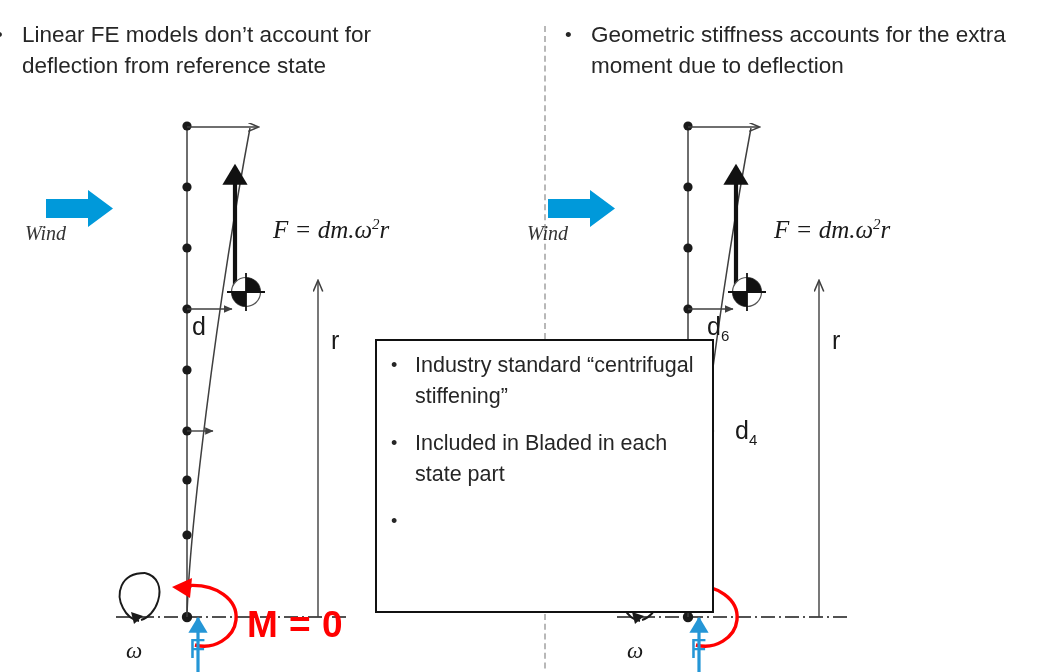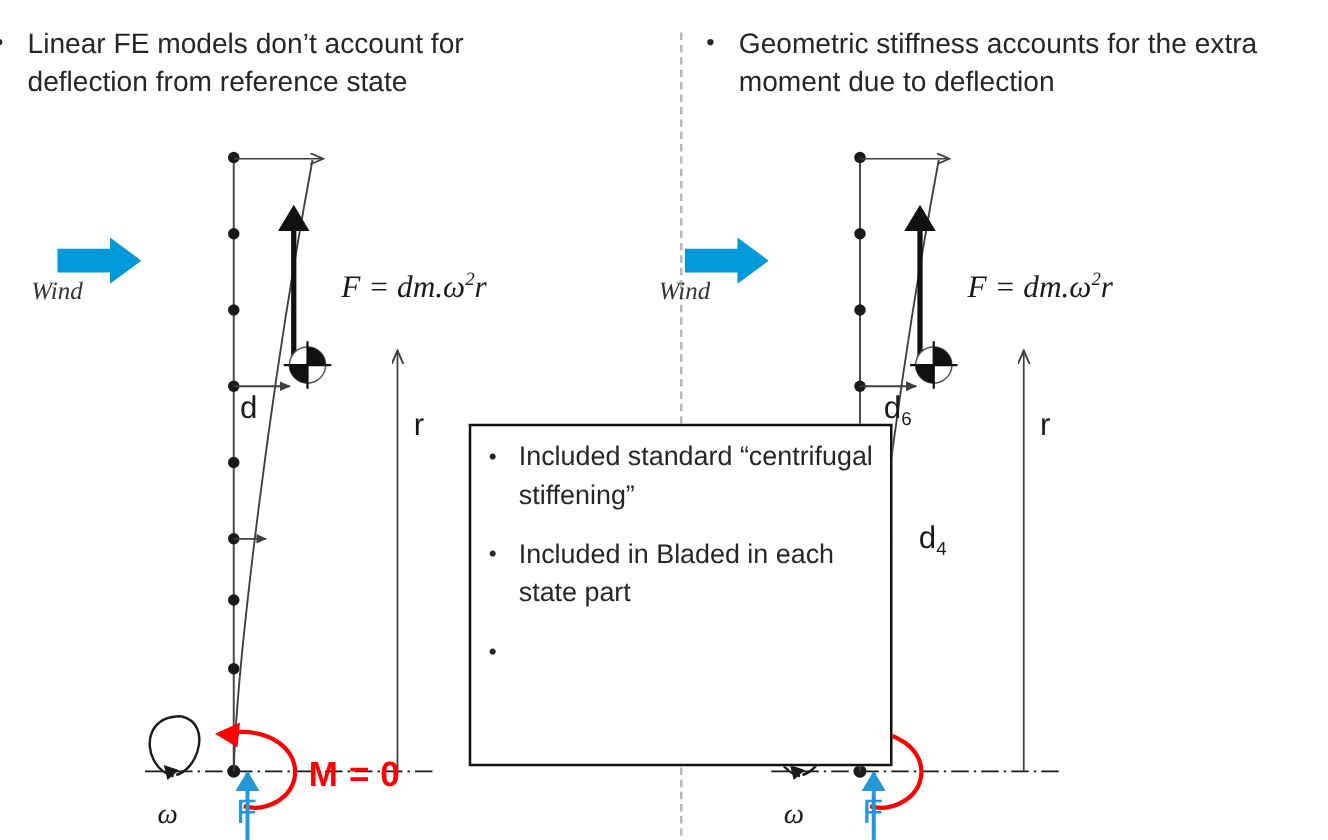--- a/index.html
+++ b/index.html
@@ -46,21 +46,21 @@
   .lbl-wind{font-family:"Liberation Serif",serif;font-style:italic;
       font-size:20px;color:#333;}
   .lbl-formula{font-family:"Liberation Serif",serif;font-style:italic;
       font-size:25px;color:#1a1a1a;}
   .lbl-formula sup{font-size:15px;font-style:italic;}
   .lbl-d{font-size:25px;color:#1a1a1a;font-family:"Liberation Sans",sans-serif;}
   .lbl-d sub{font-size:15px;}
   .lbl-r{font-size:25px;color:#1a1a1a;}
   .lbl-omega{font-family:"Liberation Serif",serif;font-style:italic;
       font-size:23px;color:#1a1a1a;}
-  .lbl-M{font-size:28px;font-weight:bold;color:#ff0000;letter-spacing:.5px;}
+  .lbl-M{font-size:37px;font-weight:bold;color:#ff0000;letter-spacing:.5px;}
   .lbl-F{font-size:27px;color:#2596d6;font-weight:normal;}
 </style>
 </head>
 <body>
 
 <div class="slide">
 
   <div class="topbullet" id="bullet-left">
     <span class="bdot">•</span>
     <span class="btext">Linear FE models don’t account for deflection from reference state</span>
@@ -265,21 +265,21 @@
     <div class="lbl lbl-omega" style="left:96px;top:622px;">ω</div>
 
 
     <div class="lbl lbl-F" style="left:159px;top:618px;">F</div>
   </div>
 
   <div id="center-box">
     <ul>
       <li>
         <span class="cdot">•</span>
-        <span class="ctext">Included standard “centrifugal stiffening”</span>
+        <span class="ctext">Industry standard “centrifugal stiffening”</span>
       </li>
       <li>
         <span class="cdot">•</span>
         <span class="ctext">Included in Bladed in each state part</span>
       </li>
       <li>
         <span class="cdot">•</span>
       </li>
     </ul>
   </div>

